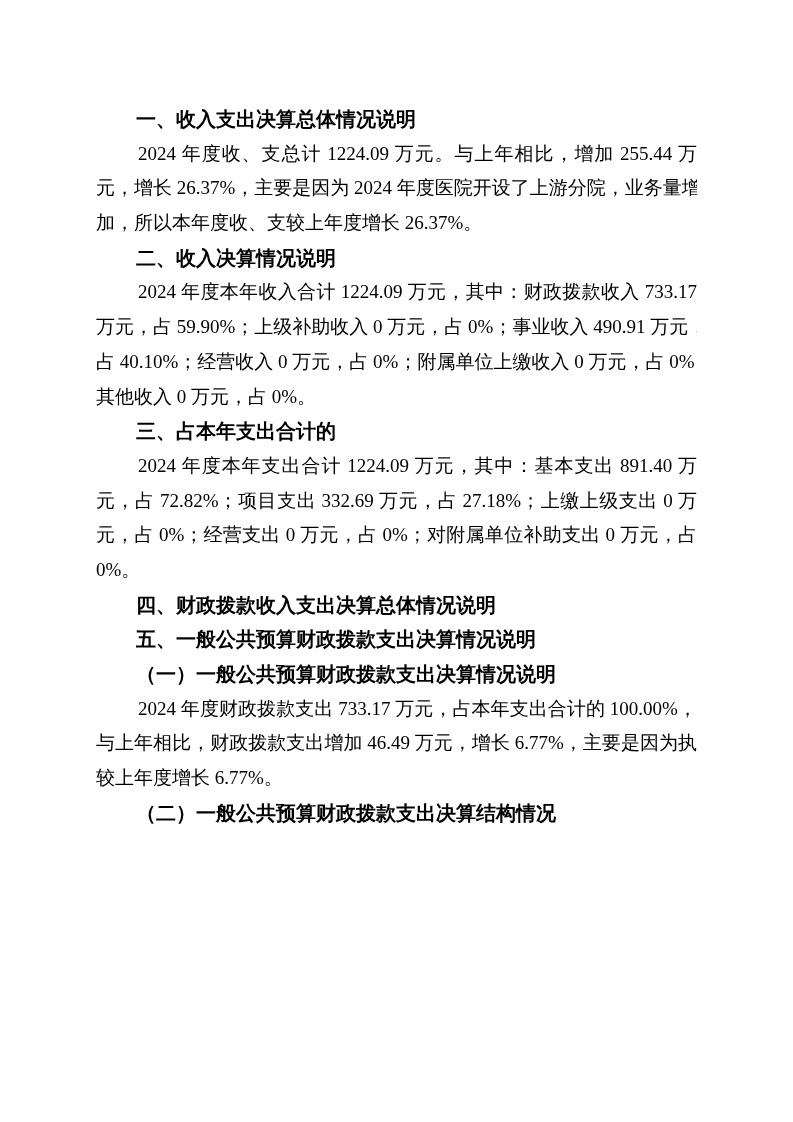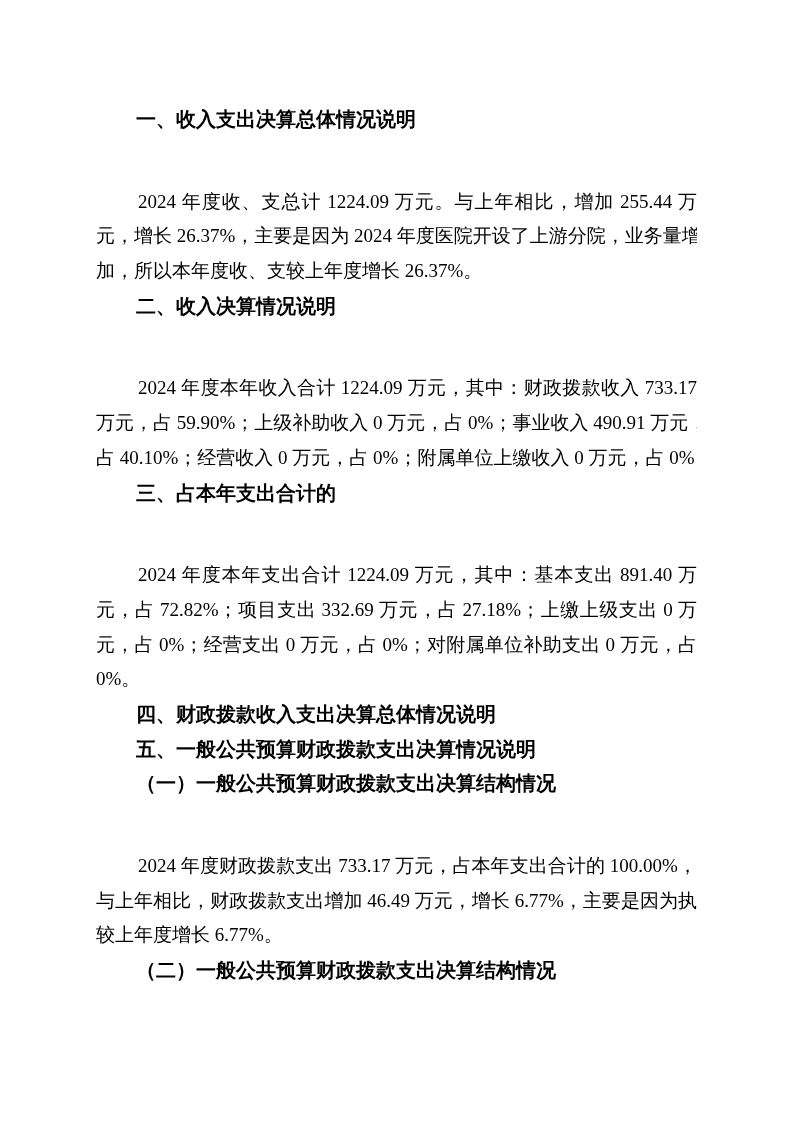--- a/index.html
+++ b/index.html
@@ -23,21 +23,20 @@
     font-family: "Liberation Serif", "DejaVu Serif", serif;
     font-size: 19px;
     color: #000000;
     text-align: justify;
     text-align-last: justify;
     overflow: hidden;
     white-space: nowrap;
   }
   .line.first {
     margin-left: 42px;
-    margin-top: 48px;
   }
   .line.last {
     text-align: right;
     text-align-last: left;
   }
   .heading {
     height: 34.7px;
     line-height: 34.7px;
     padding-left: 40px;
     font-family: "Liberation Sans", "DejaVu Sans", sans-serif;
@@ -61,20 +60,21 @@
       <div class="line last">加，所以本年度收、支较上年度增长 26.37%。</div>
     </div>
   </div>
 
   <div>
     <div class="heading">二、收入决算情况说明</div>
     <div>
       <div class="line first">2024 年度本年收入合计 1224.09 万元，其中：财政拨款收入 733.17</div>
       <div class="line">万元，占 59.90%；上级补助收入 0 万元，占 0%；事业收入 490.91 万元，</div>
       <div class="line">占 40.10%；经营收入 0 万元，占 0%；附属单位上缴收入 0 万元，占 0%；</div>
+      <div class="line last">其他收入 0 万元，占 0%。</div>
     </div>
   </div>
 
   <div>
     <div class="heading">三、占本年支出合计的</div>
     <div>
       <div class="line first">2024 年度本年支出合计 1224.09 万元，其中：基本支出 891.40 万</div>
       <div class="line">元，占 72.82%；项目支出 332.69 万元，占 27.18%；上缴上级支出 0 万</div>
       <div class="line">元，占 0%；经营支出 0 万元，占 0%；对附属单位补助支出 0 万元，占</div>
       <div class="line last">0%。</div>
@@ -83,21 +83,21 @@
 
   <div>
     <div class="heading">四、财政拨款收入支出决算总体情况说明</div>
   </div>
 
   <div>
     <div class="heading">五、一般公共预算财政拨款支出决算情况说明</div>
   </div>
 
   <div>
-    <div class="heading">（一）一般公共预算财政拨款支出决算结构情况</div>
+    <div class="heading">（一）一般公共预算财政拨款支出决算情况说明</div>
     <div>
       <div class="line first">2024 年度财政拨款支出 733.17 万元，占本年支出合计的 100.00%，</div>
       <div class="line">与上年相比，财政拨款支出增加 46.49 万元，增长 6.77%，主要是因为执</div>
       <div class="line last">较上年度增长 6.77%。</div>
     </div>
   </div>
 
   <div>
     <div class="heading">（二）一般公共预算财政拨款支出决算结构情况</div>
   </div>

